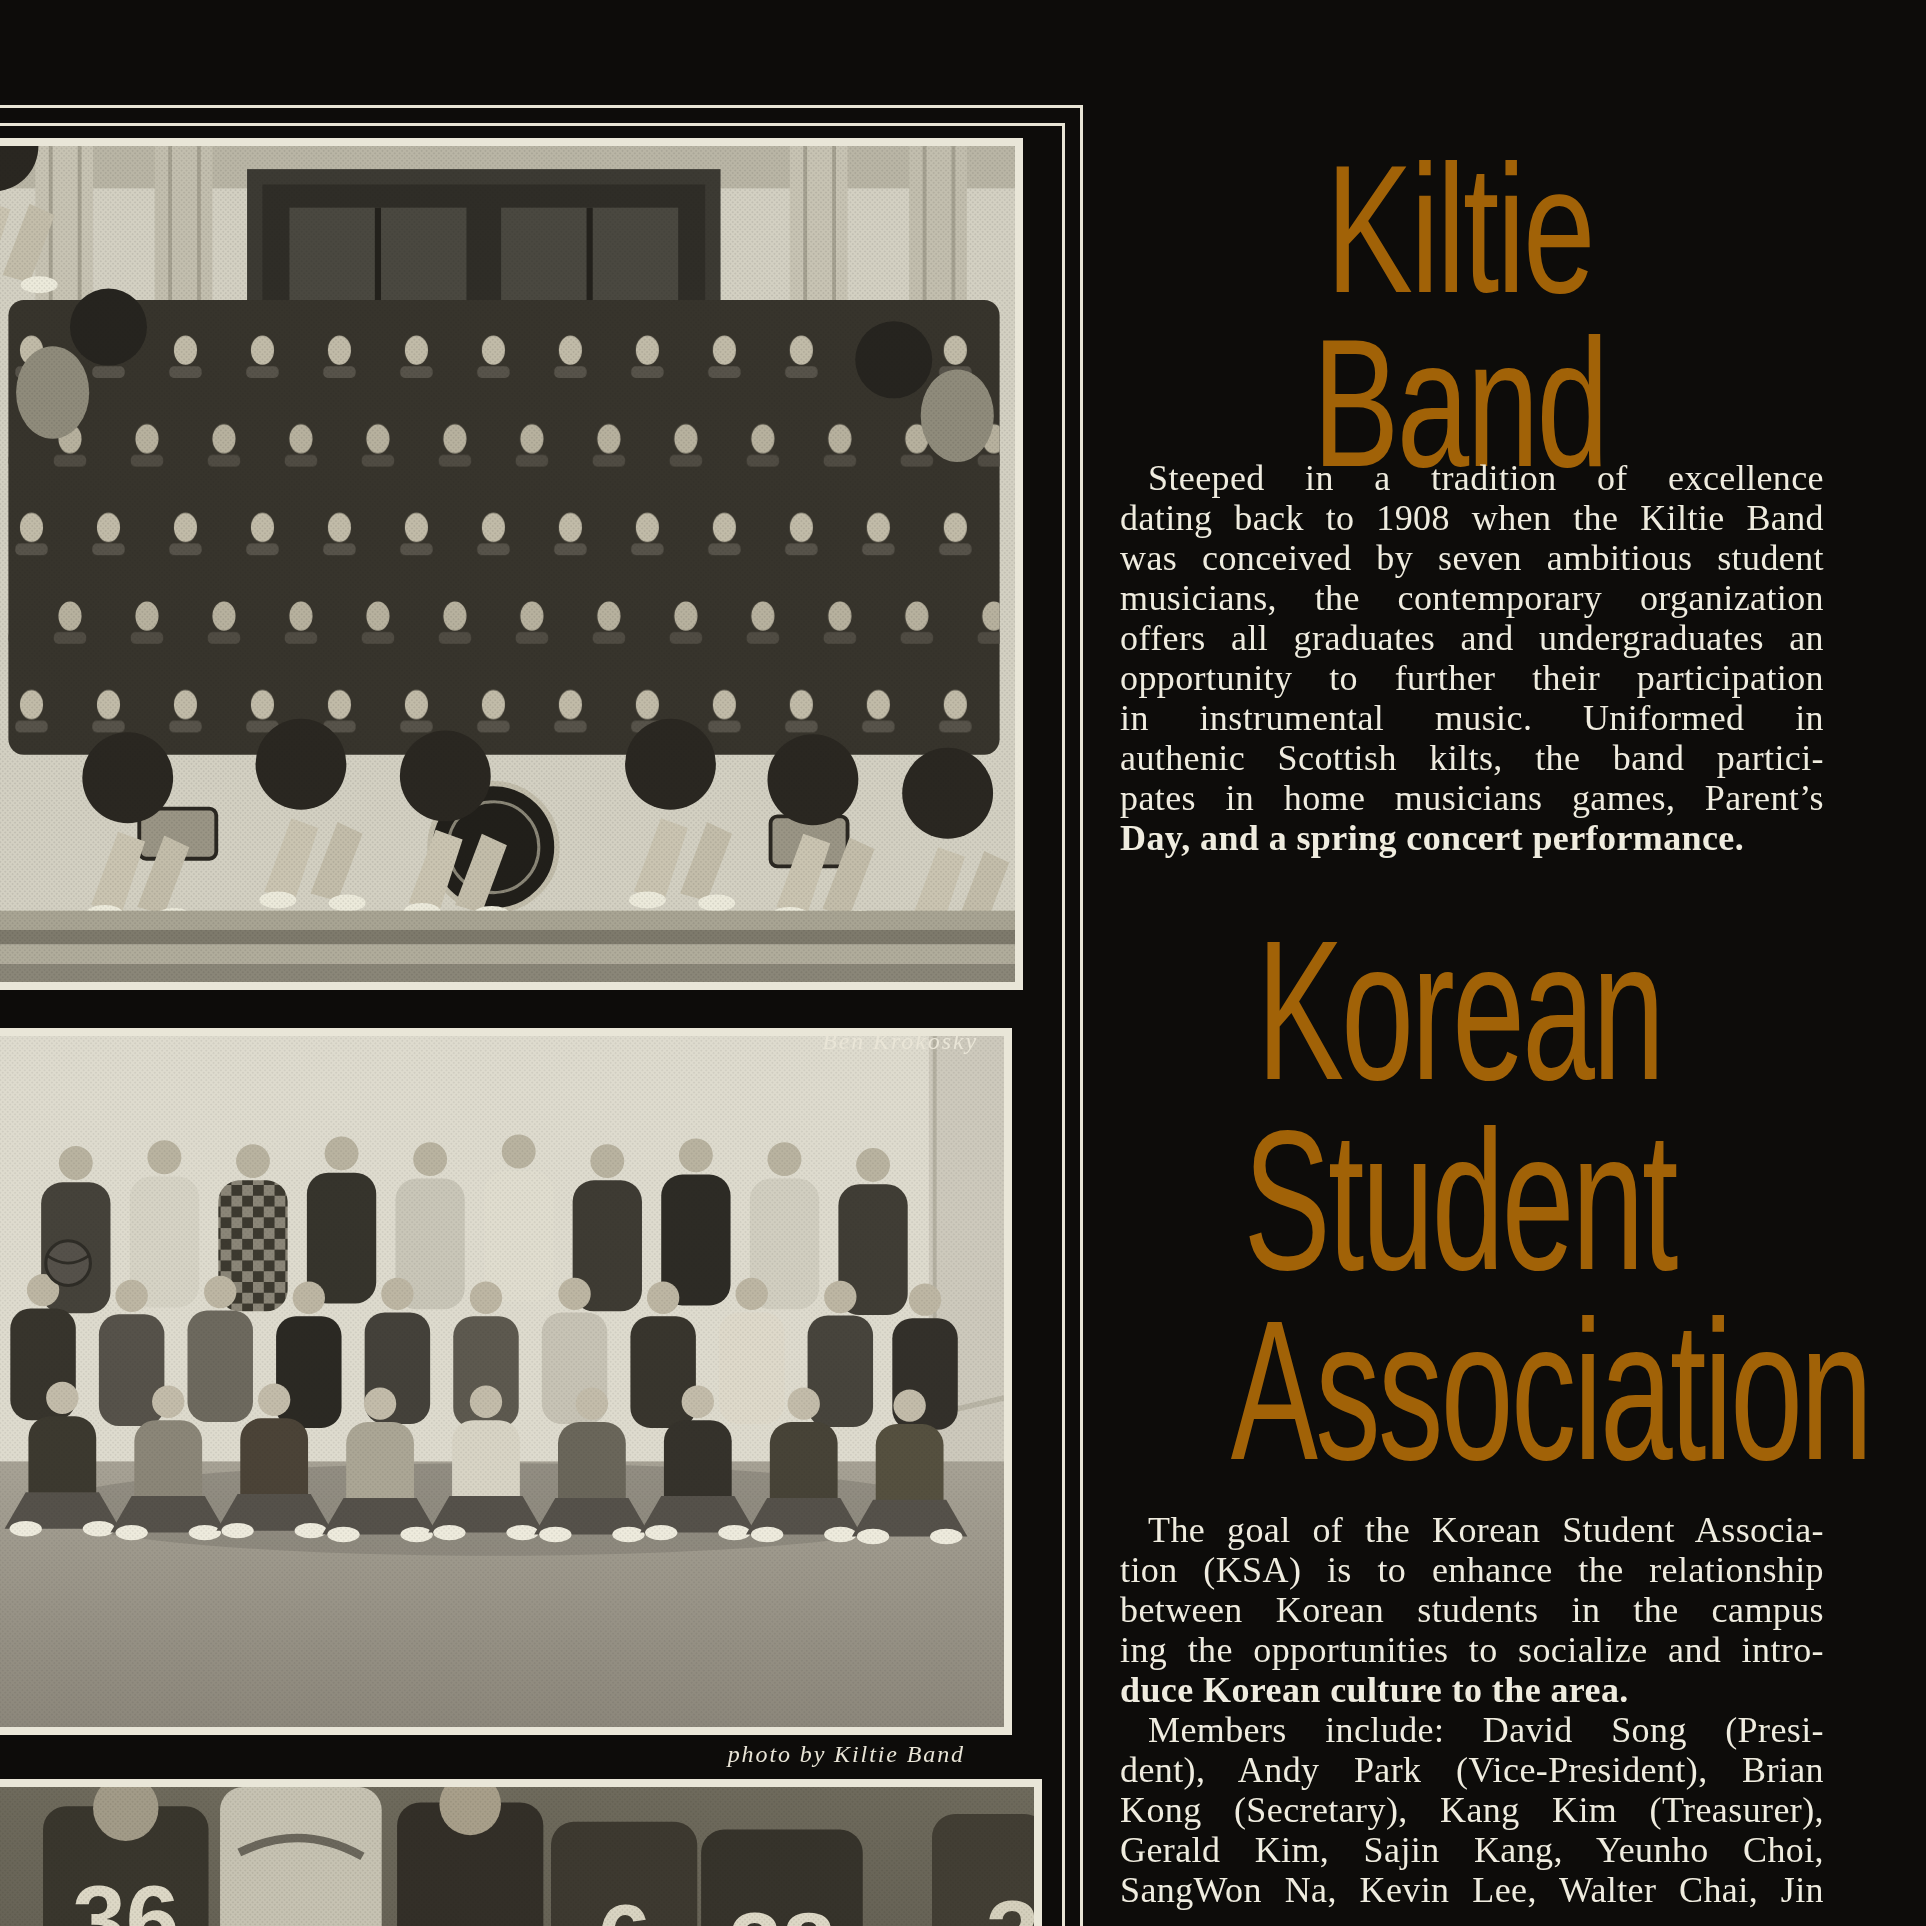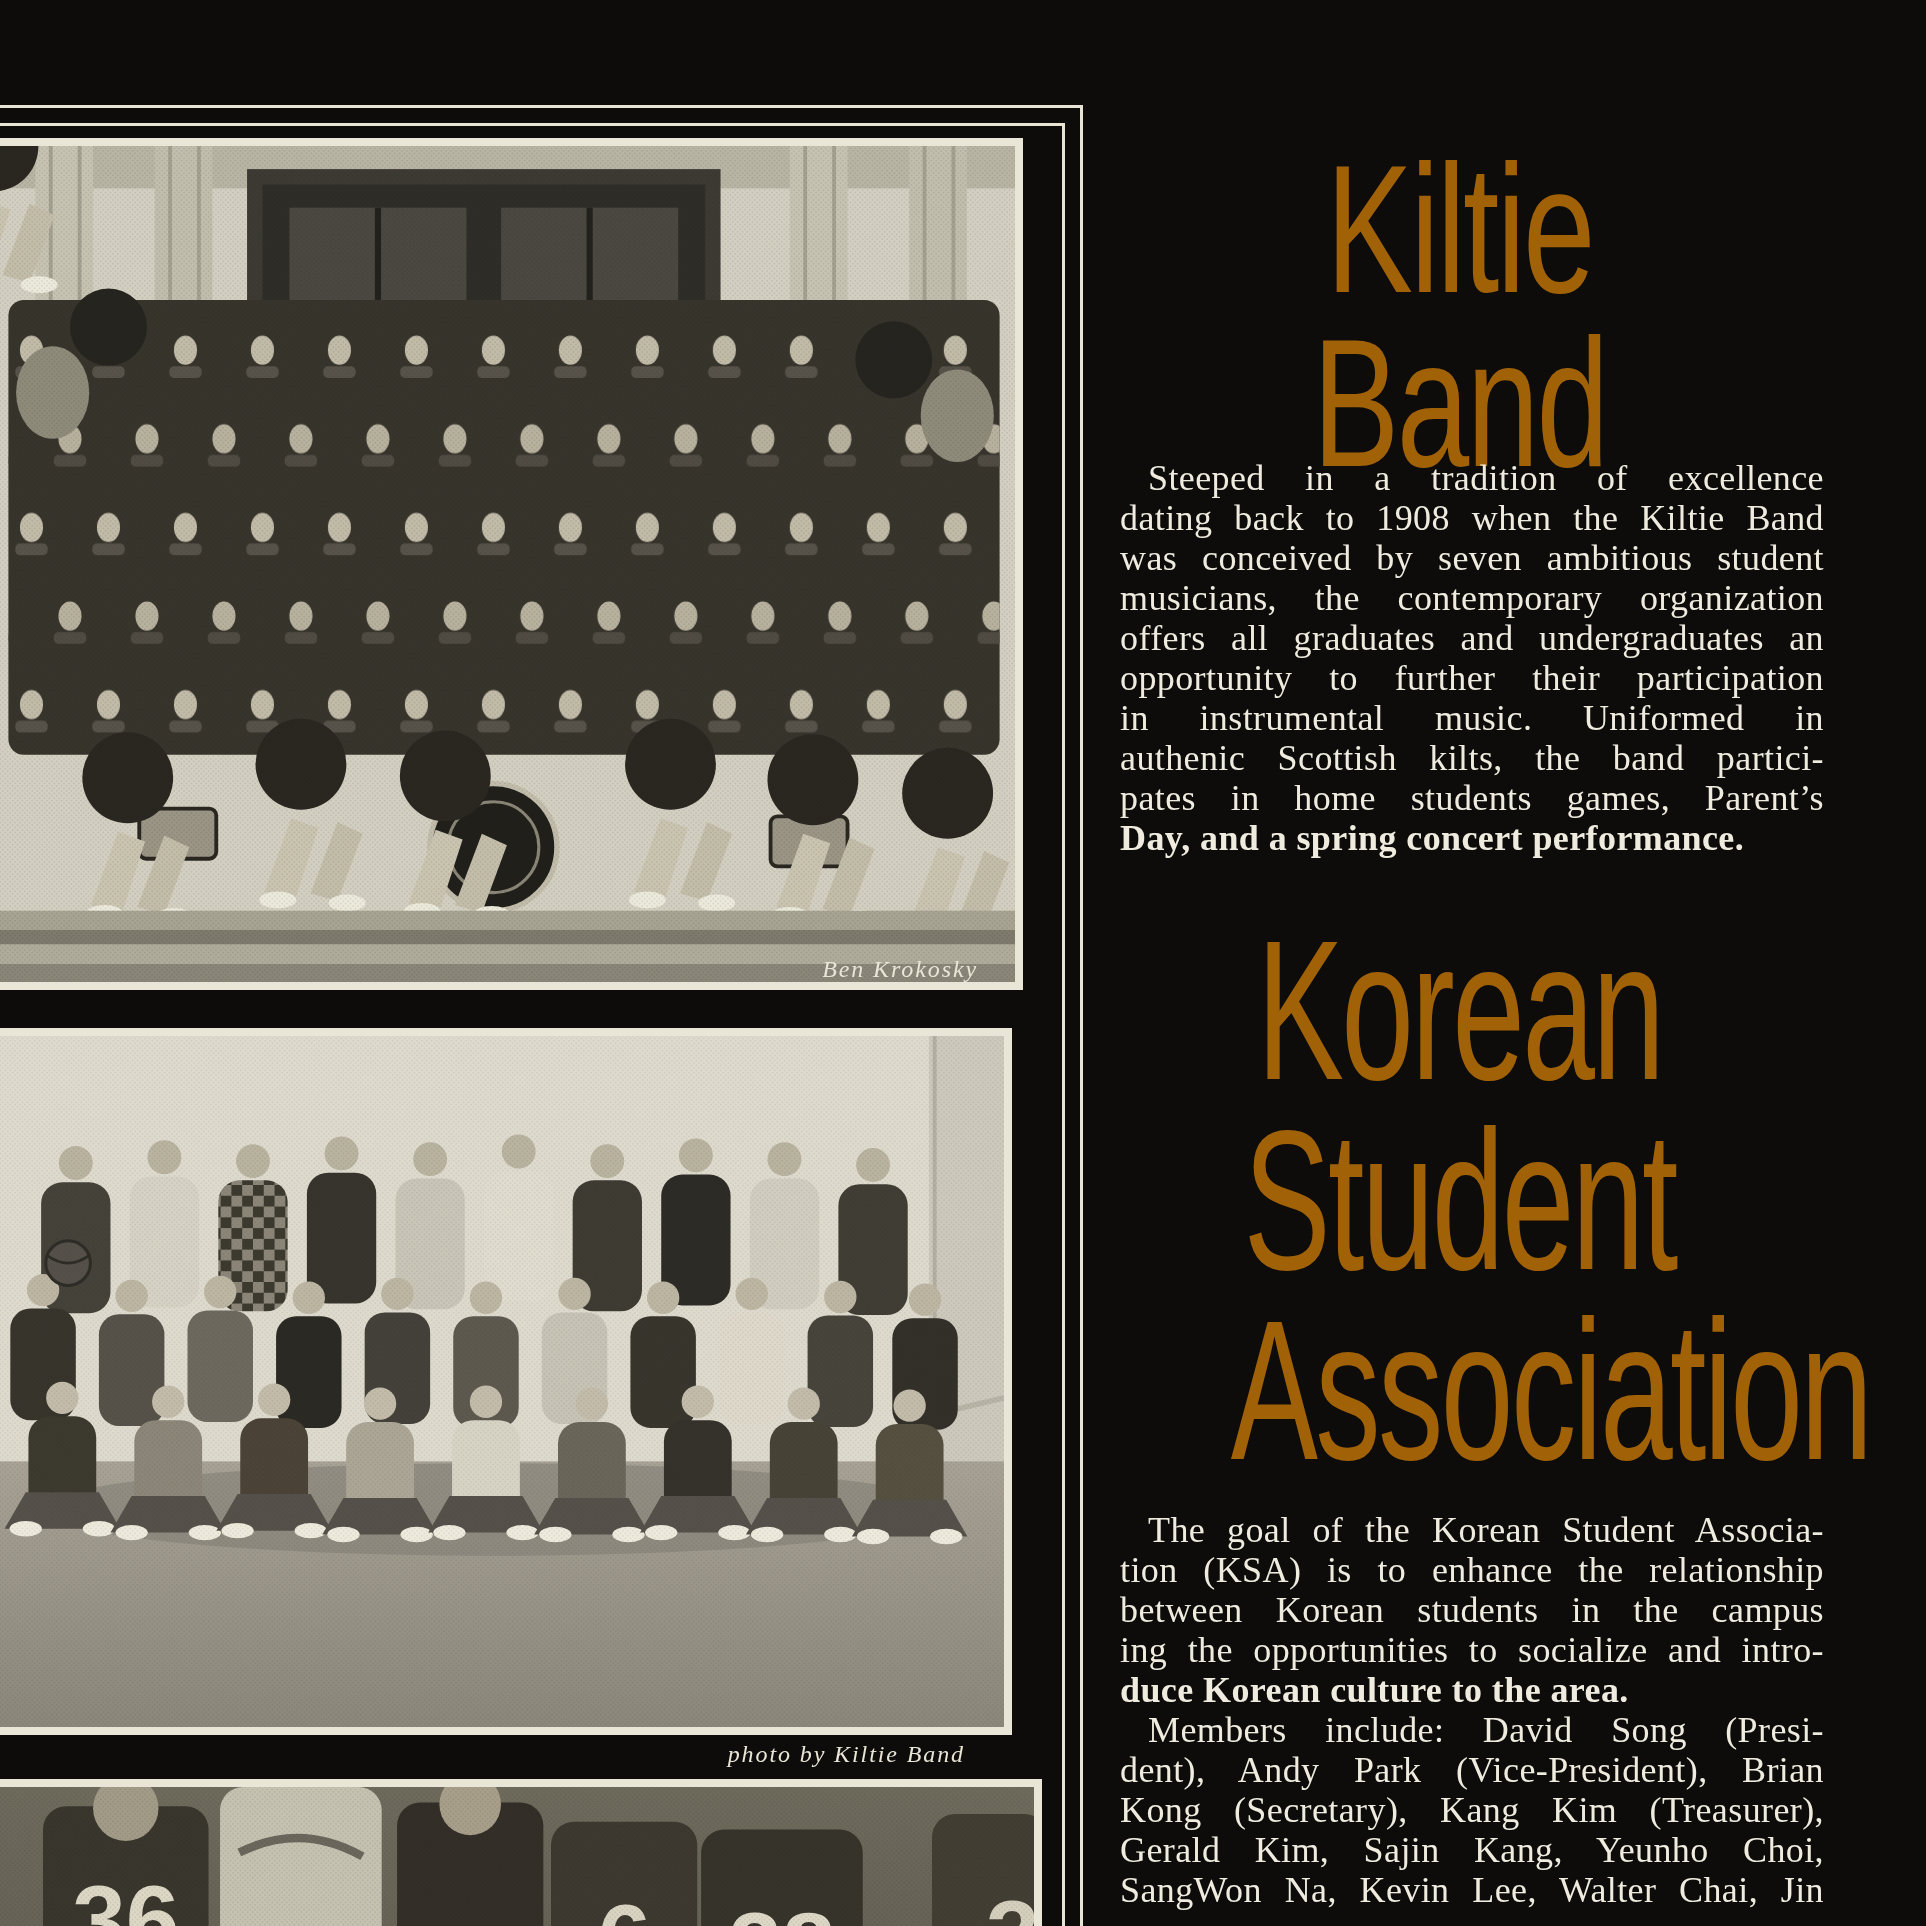--- a/index.html
+++ b/index.html
@@ -16,21 +16,21 @@
   
   .photo{position:absolute;z-index:2;background:#e9e6d8;box-sizing:border-box;
          border:8.5px solid #e9e6d8;}
   .photo svg{display:block;width:100%;height:100%;}
   .photo-1{left:-15.4px;top:138px;width:1038px;height:852px;}
   .photo-2{left:-15.4px;top:1028px;width:1027px;height:707px;}
   .photo-3{left:-15.4px;top:1779px;width:1057px;height:800px;}
 
   .credit{position:absolute;z-index:3;color:#e9e5d7;font-style:italic;
           font-size:24px;letter-spacing:1.9px;text-align:right;line-height:1.1;}
-  .credit-1{left:539px;top:956px;width:439px;}
+  .credit-1{left:539px;top:1028px;width:439px;}
   .credit-2{left:528px;top:1741px;width:437px;}
 
   
   .headline{position:absolute;z-index:3;color:#a16207;text-align:center;
             font-family:"Liberation Sans", sans-serif;font-weight:400;letter-spacing:-0.02em;}
   .headline .hline{transform:scaleX(0.72);transform-origin:50% 50%;white-space:nowrap;}
   .headline-kiltie{left:1136px;top:142px;width:647px;font-size:181px;line-height:174px;}
   .headline-ksa{left:1113px;top:916px;width:693px;font-size:198px;line-height:190px;}
   .headline-ksa .hline{transform:scaleX(0.66);}
 
@@ -282,21 +282,21 @@
 
 <div class="bodytext body-kiltie para">
     <div class="tline">Steeped in a tradition of excellence</div>
     <div class="tline">dating back to 1908 when the Kiltie Band</div>
     <div class="tline">was conceived by seven ambitious student</div>
     <div class="tline">musicians, the contemporary organization</div>
     <div class="tline">offers all graduates and undergraduates an</div>
     <div class="tline">opportunity to further their participation</div>
     <div class="tline">in instrumental music. Uniformed in</div>
     <div class="tline">authenic Scottish kilts, the band partici-</div>
-    <div class="tline">pates in home students games, Parent’s</div>
+    <div class="tline">pates in home musicians games, Parent’s</div>
     <div class="tline tline-end">Day, and a spring concert performance.</div>
   </div>
 
 <h1 class="headline headline-ksa" style="margin:0">
   <div class="hline">Korean</div>
   <div class="hline">Student</div>
   <div class="hline">Association</div>
 </h1>
 
 <div class="bodytext body-ksa">

